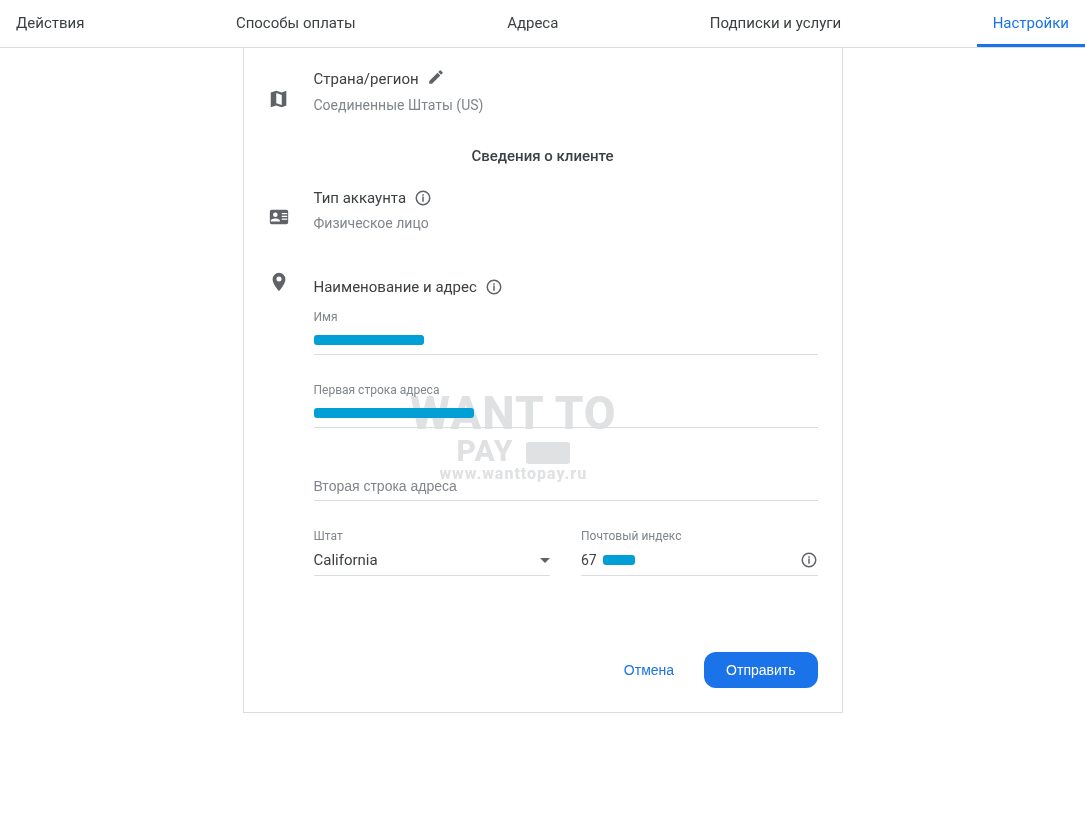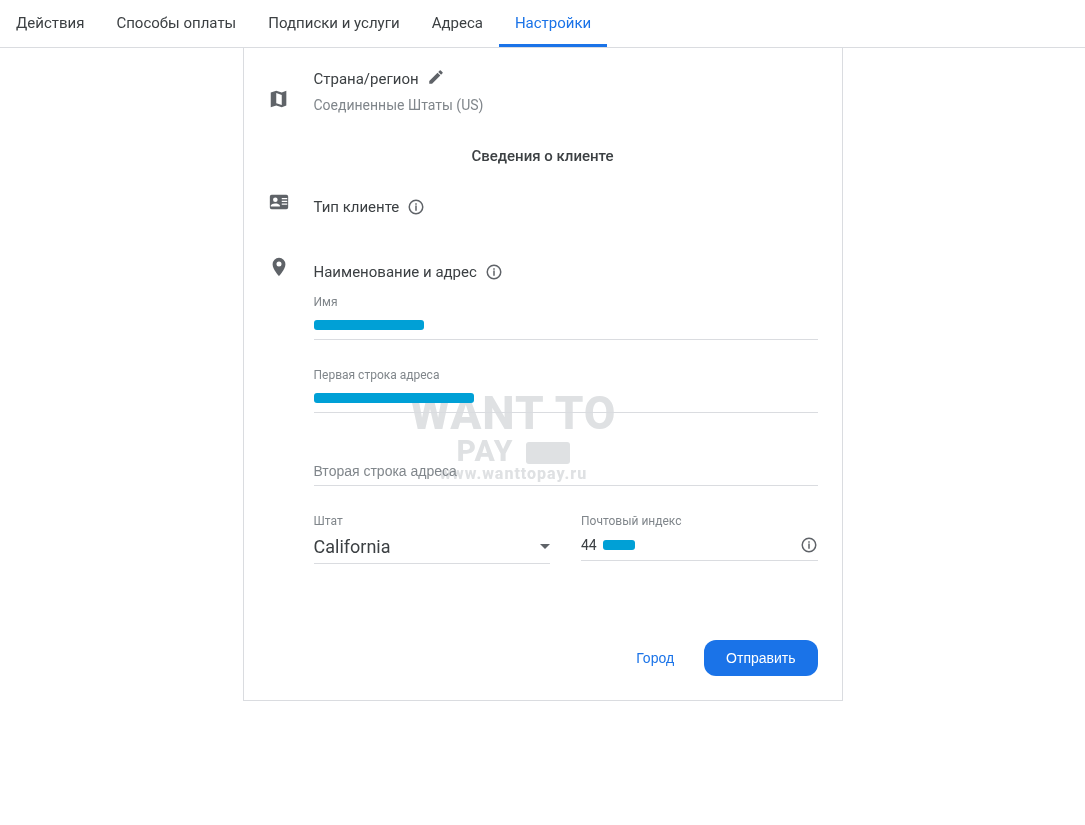--- a/index.html
+++ b/index.html
@@ -5,21 +5,21 @@
   * { box-sizing: border-box; margin: 0; padding: 0; }
   body {
     font-family: Roboto, "Segoe UI", Arial, sans-serif;
     font-size: 14px;
     color: #3c4043;
     background: #fff;
     width: 1085px;
   }
   .tabs {
     display: flex;
-    justify-content: flex-start;
+    justify-content: space-between;
     border-bottom: 1px solid #dadce0;
     gap: 0;
     height: 48px;
   }
   .tab {
     padding: 14px 16px 13px 16px;
     color: #3c4043;
     font-size: 15px;
     cursor: pointer;
     border-bottom: 3px solid transparent;
@@ -111,21 +111,21 @@
   }
   .row2 .field { flex: 1; }
   .select-line {
     display: flex;
     align-items: center;
     justify-content: space-between;
     border-bottom: 1px solid #dadce0;
     padding: 4px 0 6px 0;
   }
   .select-val {
-    font-size: 18px;
+    font-size: 15px;
     color: #3c4043;
   }
   .chev { width: 0; height: 0; border-left: 5px solid transparent; border-right: 5px solid transparent; border-top: 5px solid #5f6368; }
   .zip-line {
     display: flex;
     align-items: center;
     border-bottom: 1px solid #dadce0;
     padding: 4px 0 6px 0;
     gap: 6px;
   }
@@ -199,22 +199,22 @@
   <div class="big" style="font-size:30px;">
     <span>PAY</span>
     <span style="display:inline-block;width:44px;height:22px;background:#dfe1e3;border-radius:3px;vertical-align:middle;margin-left:4px;"></span>
   </div>
   <div class="small">www.wanttopay.ru</div>
 </div>
 
 <div class="tabs">
   <div class="tab">Действия</div>
   <div class="tab">Способы оплаты</div>
+  <div class="tab">Адреса</div>
   <div class="tab">Подписки и услуги</div>
-  <div class="tab">Адреса</div>
   <div class="tab active">Настройки</div>
 </div>
 
 <div class="panel-wrap">
 
   <div class="row">
     <div class="iconcol">
       <svg width="22" height="22" viewBox="0 0 24 24">
           <path d="M20 3l-5 2-6-2-6 2v16l6-2 6 2 5-2V3zM9 5.5l6 2v11l-6-2v-11z"></path>
         </svg>
@@ -235,27 +235,28 @@
   <div class="section-title">Сведения о клиенте</div>
 
   <div class="row" style="margin-bottom:8px;">
     <div class="iconcol">
       <svg width="22" height="22" viewBox="0 0 24 24">
           <path d="M20 4H4a2 2 0 00-2 2v12a2 2 0 002 2h16a2 2 0 002-2V6a2 2 0 00-2-2zM8 7a2.5 2.5 0 110 5 2.5 2.5 0 010-5zm5 10H3v-1c0-1.66 3.34-2.5 5-2.5s5 .84 5 2.5v1zm8-2h-6v-1.5h6V15zm0-3h-6v-1.5h6V12zm0-3h-6V7.5h6V9z"></path>
         </svg>
     </div>
     <div class="content">
       <div class="h-line">
-        <span class="h-title">Тип клиенте</span>
+        <span class="h-title">Тип аккаунта</span>
         <span class="icon-info">
           <svg width="18" height="18" viewBox="0 0 24 24">
               <path d="M12 2a10 10 0 100 20 10 10 0 000-20zm0 18a8 8 0 110-16 8 8 0 010 16zM11 10h2v7h-2zm0-3h2v2h-2z"></path>
             </svg>
         </span>
       </div>
+      <div class="sub">Физическое лицо</div>
     </div>
   </div>
 
   <div style="height:30px;"></div>
 
   <div class="row">
     <div class="iconcol">
       <svg width="22" height="22" viewBox="0 0 24 24">
           <path d="M12 2a7 7 0 00-7 7c0 5.25 7 13 7 13s7-7.75 7-13a7 7 0 00-7-7zm0 9.5A2.5 2.5 0 1112 6a2.5 2.5 0 010 5.5z"></path>
         </svg>
@@ -297,31 +298,31 @@
       <div class="field">
         <div class="field-label">Штат</div>
         <div class="select-line">
           <span class="select-val">California</span>
           <span class="chev"></span>
         </div>
       </div>
       <div class="field">
         <div class="field-label">Почтовый индекс</div>
         <div class="zip-line">
-          <span class="zip-part">44</span>
+          <span class="zip-part">67</span>
           <span class="zip-red"></span>
           <span class="info-right icon-info">
             <svg width="18" height="18" viewBox="0 0 24 24">
                 <path d="M12 2a10 10 0 100 20 10 10 0 000-20zm0 18a8 8 0 110-16 8 8 0 010 16zM11 10h2v7h-2zm0-3h2v2h-2z"></path>
               </svg>
           </span>
         </div>
       </div>
     </div>
 
   </div>
 
   <div class="actions">
-    <button class="btn-cancel">Город</button>
+    <button class="btn-cancel">Отмена</button>
     <button class="btn-submit">Отправить</button>
   </div>
 
 </div>
 
 </body></html>

